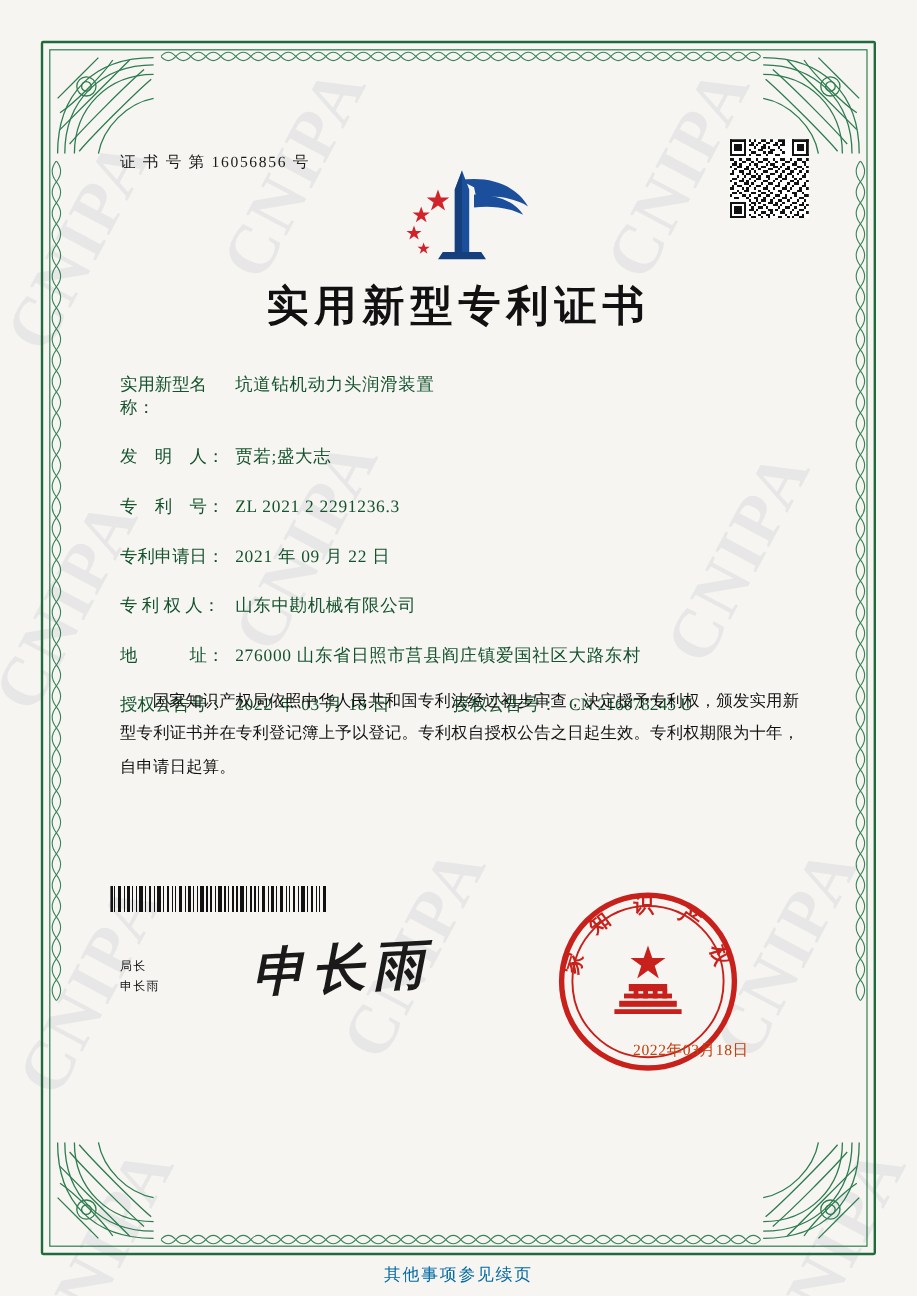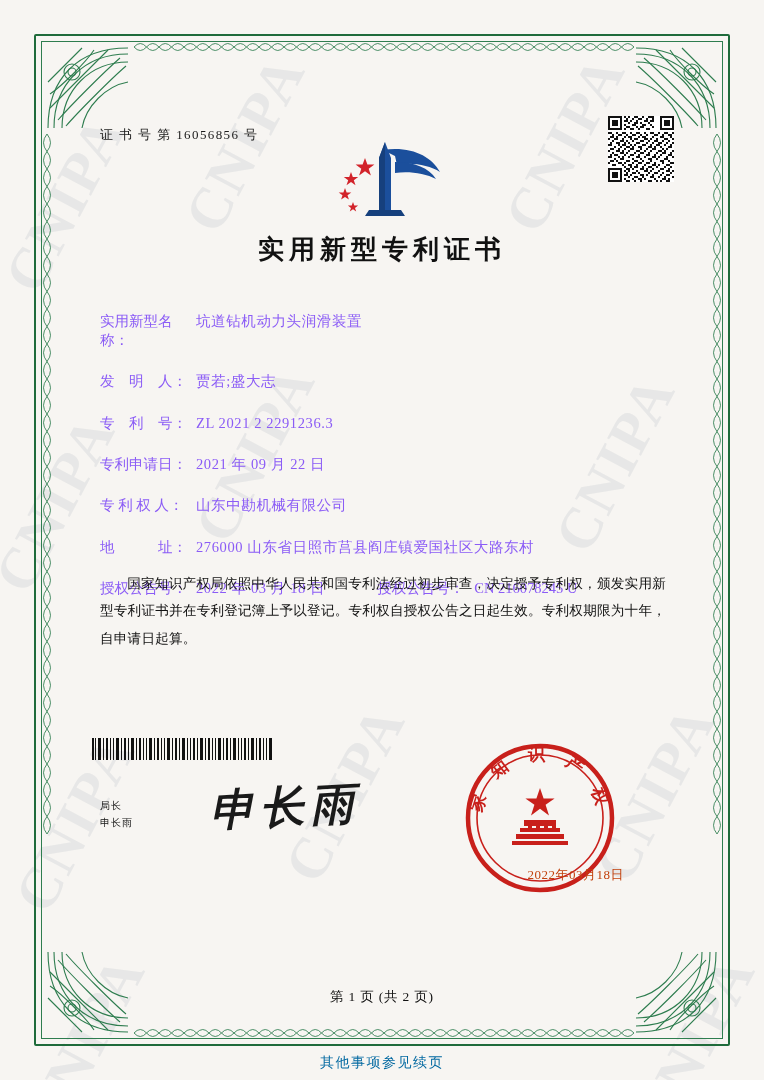--- a/index.html
+++ b/index.html
@@ -113,37 +113,37 @@
     align-items: center;
   }
 
   .title {
     position: absolute;
     left: 0; right: 0;
     top: 176px;
     text-align: center;
     font-family: "DejaVu Sans", sans-serif;
     font-weight: bold;
-    font-size: 26px;
+    font-size: 35px;
     letter-spacing: 5px;
     color: #111;
   }
 
   
   .fields {
     position: absolute;
     left: 38px;
     right: 30px;
     top: 256px;
   }
   .field-row {
     display: flex;
     align-items: baseline;
     font-size: 14.5px;
-    color: #8b5cf6;
+    color: #14532d;
     margin-bottom: 22.5px;
     line-height: 1.3;
   }
   .field-label {
     width: 96px;
     flex: none;
     letter-spacing: 0px;
   }
   .field-value {
     letter-spacing: .6px;
@@ -761,17 +761,16 @@
         <rect x="80" y="82" width="4" height="8"></rect>
         <rect x="88" y="82" width="4" height="8"></rect>
         <rect x="48" y="99" width="56" height="4"></rect>
       </g>
       <text font-family="DejaVu Sans, sans-serif" font-size="17" font-weight="bold" fill="#c8201b" letter-spacing="7">
         <textPath href="#sealArcTop" startOffset="50%" text-anchor="middle">国 家 知 识 产 权 局</textPath>
       </text>
     </svg>
     <div class="seal-date">2022年03月18日</div>
 
-    <div class="page-num">第 1 页 (共 2 页)</div>
   </div>
 </div>
 
 <div class="below-note">其他事项参见续页</div>
 
 </body></html>

